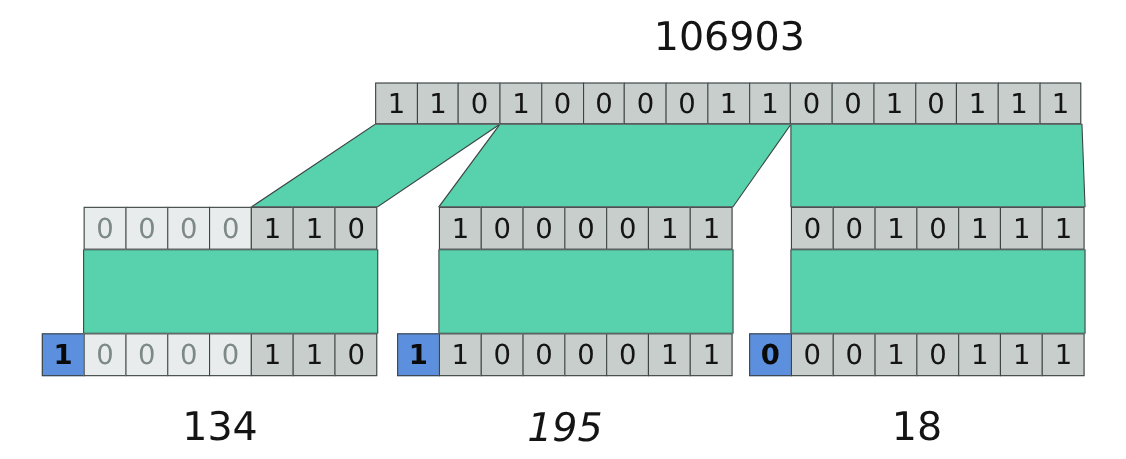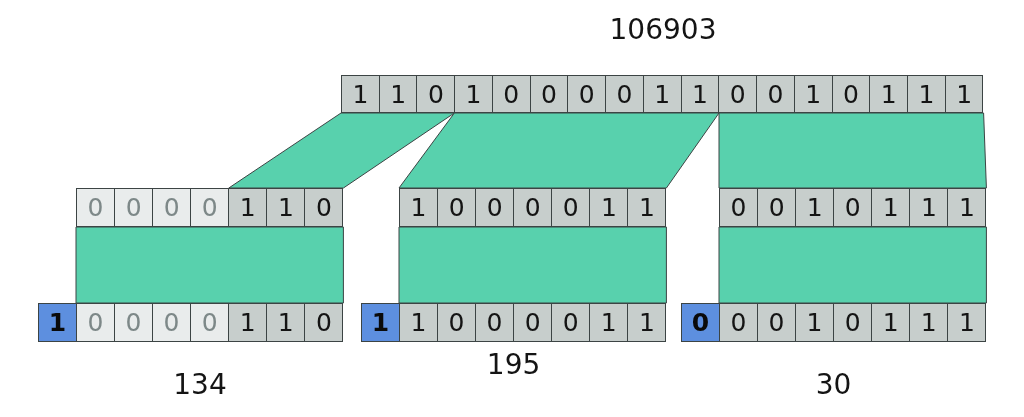--- a/index.html
+++ b/index.html
@@ -11,21 +11,21 @@
   .bitrow{position:absolute;display:flex;box-sizing:border-box;}
   .cell{
     flex:1 1 0;box-sizing:border-box;border:1px solid #3c4444;margin-left:-1px;
     display:flex;align-items:center;justify-content:center;
     font-size:25px;line-height:1;color:#141414;background:#c7cecc;
   }
   .cell:first-child{margin-left:0;}
   .cell.muted{background:#e9ecec;color:#7d8888;}
   .cell.cont{background:#5d8fdf;color:#0a0a0a;font-weight:bold;}
   .title,.glabel{
-    position:absolute;transform:translateX(-50%);font-size:28px;color:#141414;
+    position:absolute;transform:translateX(-50%);font-size:36px;color:#141414;
     white-space:nowrap;
   }
 </style>
 </head>
 <body>
 
 <div id="canvas">
 
   <svg id="bands" viewBox="0 0 1024 417" xmlns="http://www.w3.org/2000/svg">
     <polygon points="341,113 454.4,113 343.4,188 228.8,188" fill="#58d1ad" stroke="#3c4444" stroke-width="1"></polygon>
@@ -109,16 +109,16 @@
       <div class="cell">0</div>
       <div class="cell">0</div>
       <div class="cell">1</div>
       <div class="cell">0</div>
       <div class="cell">1</div>
       <div class="cell">1</div>
       <div class="cell">1</div>
     </div>
 
   <div class="glabel" style="left:200px;top:368px;">134</div>
-  <div class="glabel" style="left:513.6px;top:348px;">195</div>
-  <div class="glabel" style="left:833.6px;top:368px;">30</div>
+  <div class="glabel" style="left:513.6px;top:369px;font-style:italic;">195</div>
+  <div class="glabel" style="left:833.6px;top:368px;">18</div>
 
 </div>
 
 </body></html>

